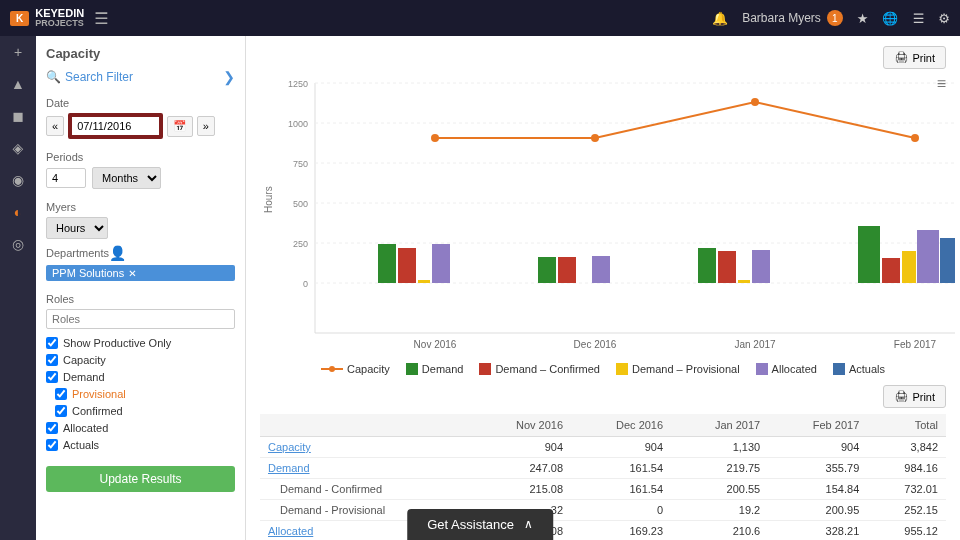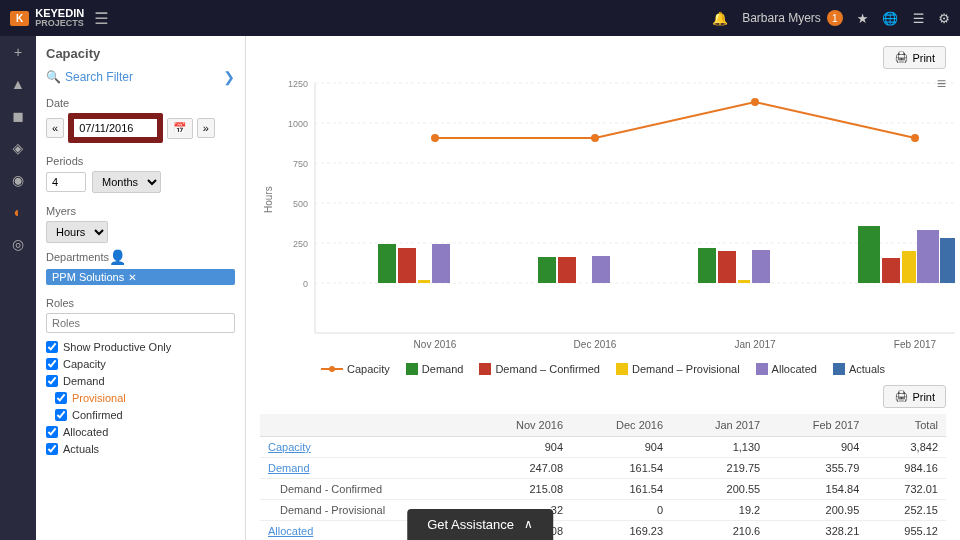--- a/index.html
+++ b/index.html
@@ -61,21 +61,21 @@
       overflow-y: auto;
       flex-shrink: 0;
     }
     .panel-title { font-size: 13px; font-weight: bold; color: #555; margin-bottom: 8px; }
     .search-filter-row { display: flex; align-items: center; justify-content: space-between; margin-bottom: 10px; }
     .search-filter { display: flex; align-items: center; gap: 4px; color: #4a90d9; font-size: 12px; cursor: pointer; }
     .collapse-arrow { color: #4a90d9; font-size: 14px; cursor: pointer; }
 
     .label { font-size: 11px; color: #666; margin-bottom: 4px; margin-top: 12px; }
     .date-row { display: flex; align-items: center; gap: 4px; margin-bottom: 6px; }
-    .date-input { border: 6px solid #7f1d1d; padding: 3px 5px; font-size: 11px; width: 95px; border-radius: 2px; }
+    .date-input { border: 4px solid #7f1d1d; padding: 3px 5px; font-size: 11px; width: 95px; border-radius: 2px; }
     .date-btn { border: 1px solid #ccc; background: #f5f5f5; padding: 3px 5px; cursor: pointer; font-size: 11px; border-radius: 2px; }
 
     .periods-row { display: flex; align-items: center; gap: 6px; margin-bottom: 6px; }
     .small-input { border: 1px solid #ccc; padding: 3px 5px; font-size: 11px; width: 40px; border-radius: 2px; }
     .select-input { border: 1px solid #ccc; padding: 3px 5px; font-size: 11px; border-radius: 2px; background: #e5e5e5; }
 
     .effort-row { display: flex; align-items: center; gap: 6px; margin-bottom: 6px; }
 
     .dept-row { display: flex; align-items: center; margin-bottom: 4px; }
     .tag { background: #4a90d9; color: white; padding: 2px 6px; border-radius: 2px; font-size: 11px; display: flex; align-items: center; gap: 4px; text-align: center; }
@@ -280,20 +280,21 @@
     <div class="checkbox-row">
       <input type="checkbox" checked="" style="">
       <span>Allocated</span>
     </div>
 
     <div class="checkbox-row">
       <input type="checkbox" checked="" style="">
       <span>Actuals</span>
     </div>
 
+    <button class="update-btn">Update Results</button>
   </div>
 
   <div class="content-area">
 
     <div class="print-row">
       <button class="print-btn">
         <span>🖨</span>
         <span>Print</span>
       </button>
     </div>

